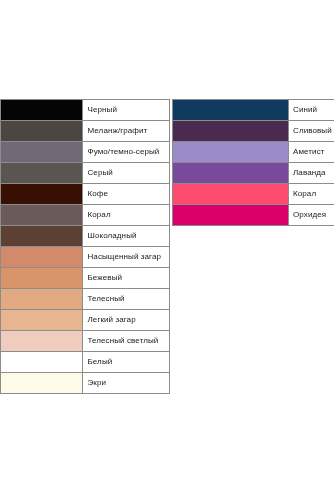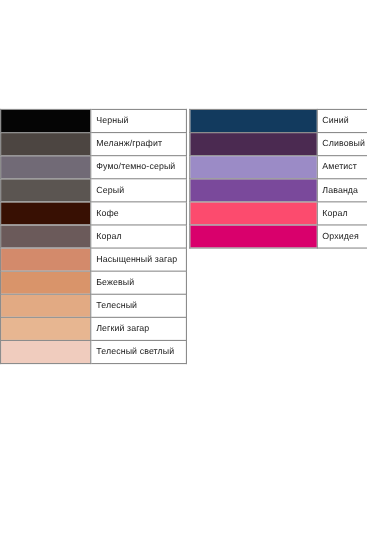--- a/index.html
+++ b/index.html
@@ -123,20 +123,26 @@
           <td class="label-cell">Кофе</td>
         </tr>
         <tr>
           <td class="swatch-cell">
             <span class="swatch" style="background: rgb(107, 90, 90);"></span>
           </td>
           <td class="label-cell">Корал</td>
         </tr>
         <tr>
           <td class="swatch-cell">
+            <span class="swatch" style="background: rgb(92, 64, 51);"></span>
+          </td>
+          <td class="label-cell">Шоколадный</td>
+        </tr>
+        <tr>
+          <td class="swatch-cell">
             <span class="swatch" style="background: rgb(211, 138, 107);"></span>
           </td>
           <td class="label-cell">Насыщенный загар</td>
         </tr>
         <tr>
           <td class="swatch-cell">
             <span class="swatch" style="background: rgb(217, 148, 106);"></span>
           </td>
           <td class="label-cell">Бежевый</td>
         </tr>
@@ -150,20 +156,32 @@
           <td class="swatch-cell">
             <span class="swatch" style="background: rgb(231, 182, 145);"></span>
           </td>
           <td class="label-cell">Легкий загар</td>
         </tr>
         <tr>
           <td class="swatch-cell">
             <span class="swatch" style="background: rgb(240, 204, 190);"></span>
           </td>
           <td class="label-cell">Телесный светлый</td>
+        </tr>
+        <tr>
+          <td class="swatch-cell">
+            <span class="swatch" style="background: rgb(255, 255, 255);"></span>
+          </td>
+          <td class="label-cell">Белый</td>
+        </tr>
+        <tr>
+          <td class="swatch-cell">
+            <span class="swatch" style="background: rgb(251, 251, 231);"></span>
+          </td>
+          <td class="label-cell">Экри</td>
         </tr>
       </tbody>
   </table>
 
   <table class="palette-table right">
     <tbody>
         <tr>
           <td class="swatch-cell">
             <span class="swatch" style="background: rgb(18, 58, 94);"></span>
           </td>

